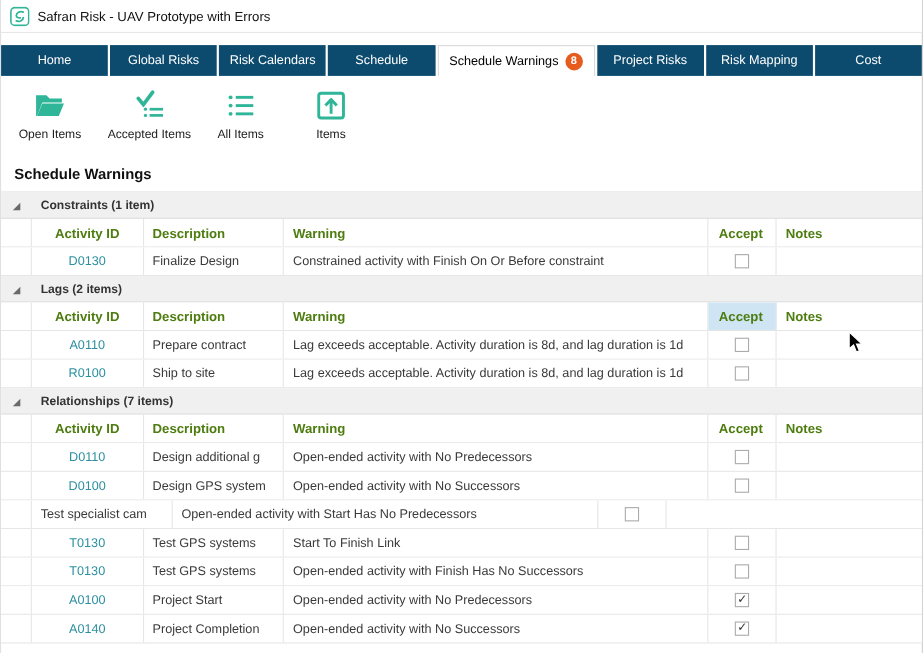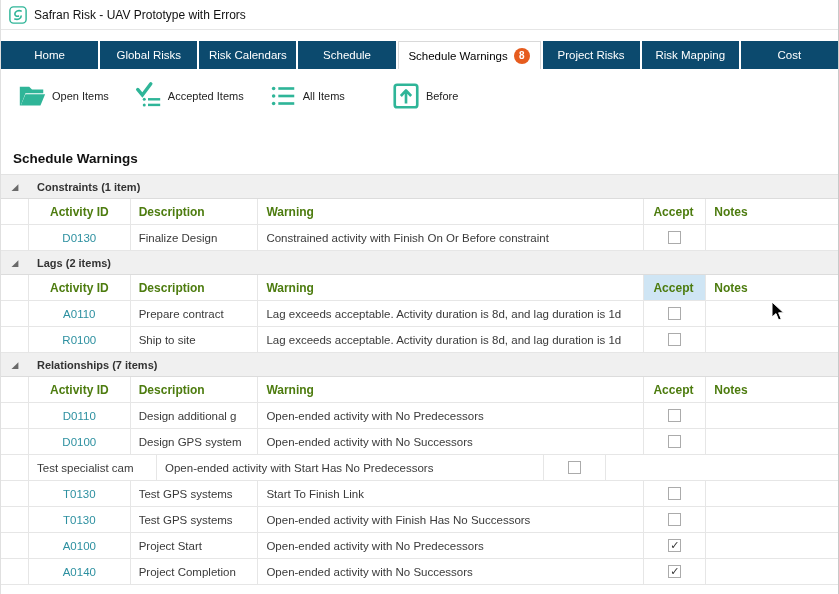--- a/index.html
+++ b/index.html
@@ -12,21 +12,21 @@
   .logo { width:18px; height:18px; display:inline-flex; }
 
   
   .tabbar { display:flex; gap:2px; margin-top:11px; background:#fff; height:28px; }
   .tab { flex:1 1 0; background:#0c4a6e; color:#fff; font-size:11.5px; display:flex; align-items:center; justify-content:center; gap:6px; cursor:pointer; white-space:nowrap; }
   .tab.active { flex:1.45 1 0; background:#fff; color:#000; border:1px solid #d9d9d9; border-bottom:none; }
   .badge { width:16px; height:16px; border-radius:50%; background:var(--badge,#e65c1e); color:#fff; font-size:10px; font-weight:bold; display:inline-flex; align-items:center; justify-content:center; }
 
   
   .toolbar { display:flex; align-items:flex-start; padding:10px 4px 6px 4px; height:72px; }
-  .tool { display:flex; flex-direction:row; align-items:center; gap:5px; padding:2px 12px; cursor:pointer; }
+  .tool { display:flex; flex-direction:column; align-items:center; gap:5px; padding:2px 12px; cursor:pointer; }
   .tool.gap-left { margin-left:22px; }
   .tool .ticon { width:30px; height:30px; }
   .tool .tlabel { font-size:11px; color:#222; }
 
   .heading { font-size:13.5px; font-weight:bold; color:#111; padding:10px 0 8px 12px; }
 
   
   .grid { width:100%; border-top:1px solid #e3e3e3; }
   .row { display:flex; width:100%; border-bottom:1px solid #e6e6e6; background:#fff; }
   .cell { border-right:1px solid #e6e6e6; display:flex; align-items:center; overflow:hidden; white-space:nowrap; }
@@ -130,21 +130,21 @@
               <rect x="11" y="22.6" width="17" height="2.8"></rect>
             </g>
           </svg></span>
         <span class="tlabel">All Items</span>
       </div>
       <div class="tool gap-left">
         <span class="ticon"><svg viewBox="0 0 32 32" width="30" height="30">
             <rect x="4" y="4" width="24" height="24" rx="2.5" fill="none" stroke="#2fb598" stroke-width="2.8"></rect>
             <path d="M16 24V11.5 M10.5 16l5.5-6 5.5 6" fill="none" stroke="#2fb598" stroke-width="2.8" stroke-linejoin="round"></path>
           </svg></span>
-        <span class="tlabel">Before</span>
+        <span class="tlabel">Items</span>
       </div>
     </div>
 
   <div class="heading">Schedule Warnings</div>
 
   <div class="grid" id="grid">
       <div class="row group-row">
         <div class="cell col-gutter" style="border-right: none;">
           <span class="tri">◢</span>
         </div>

